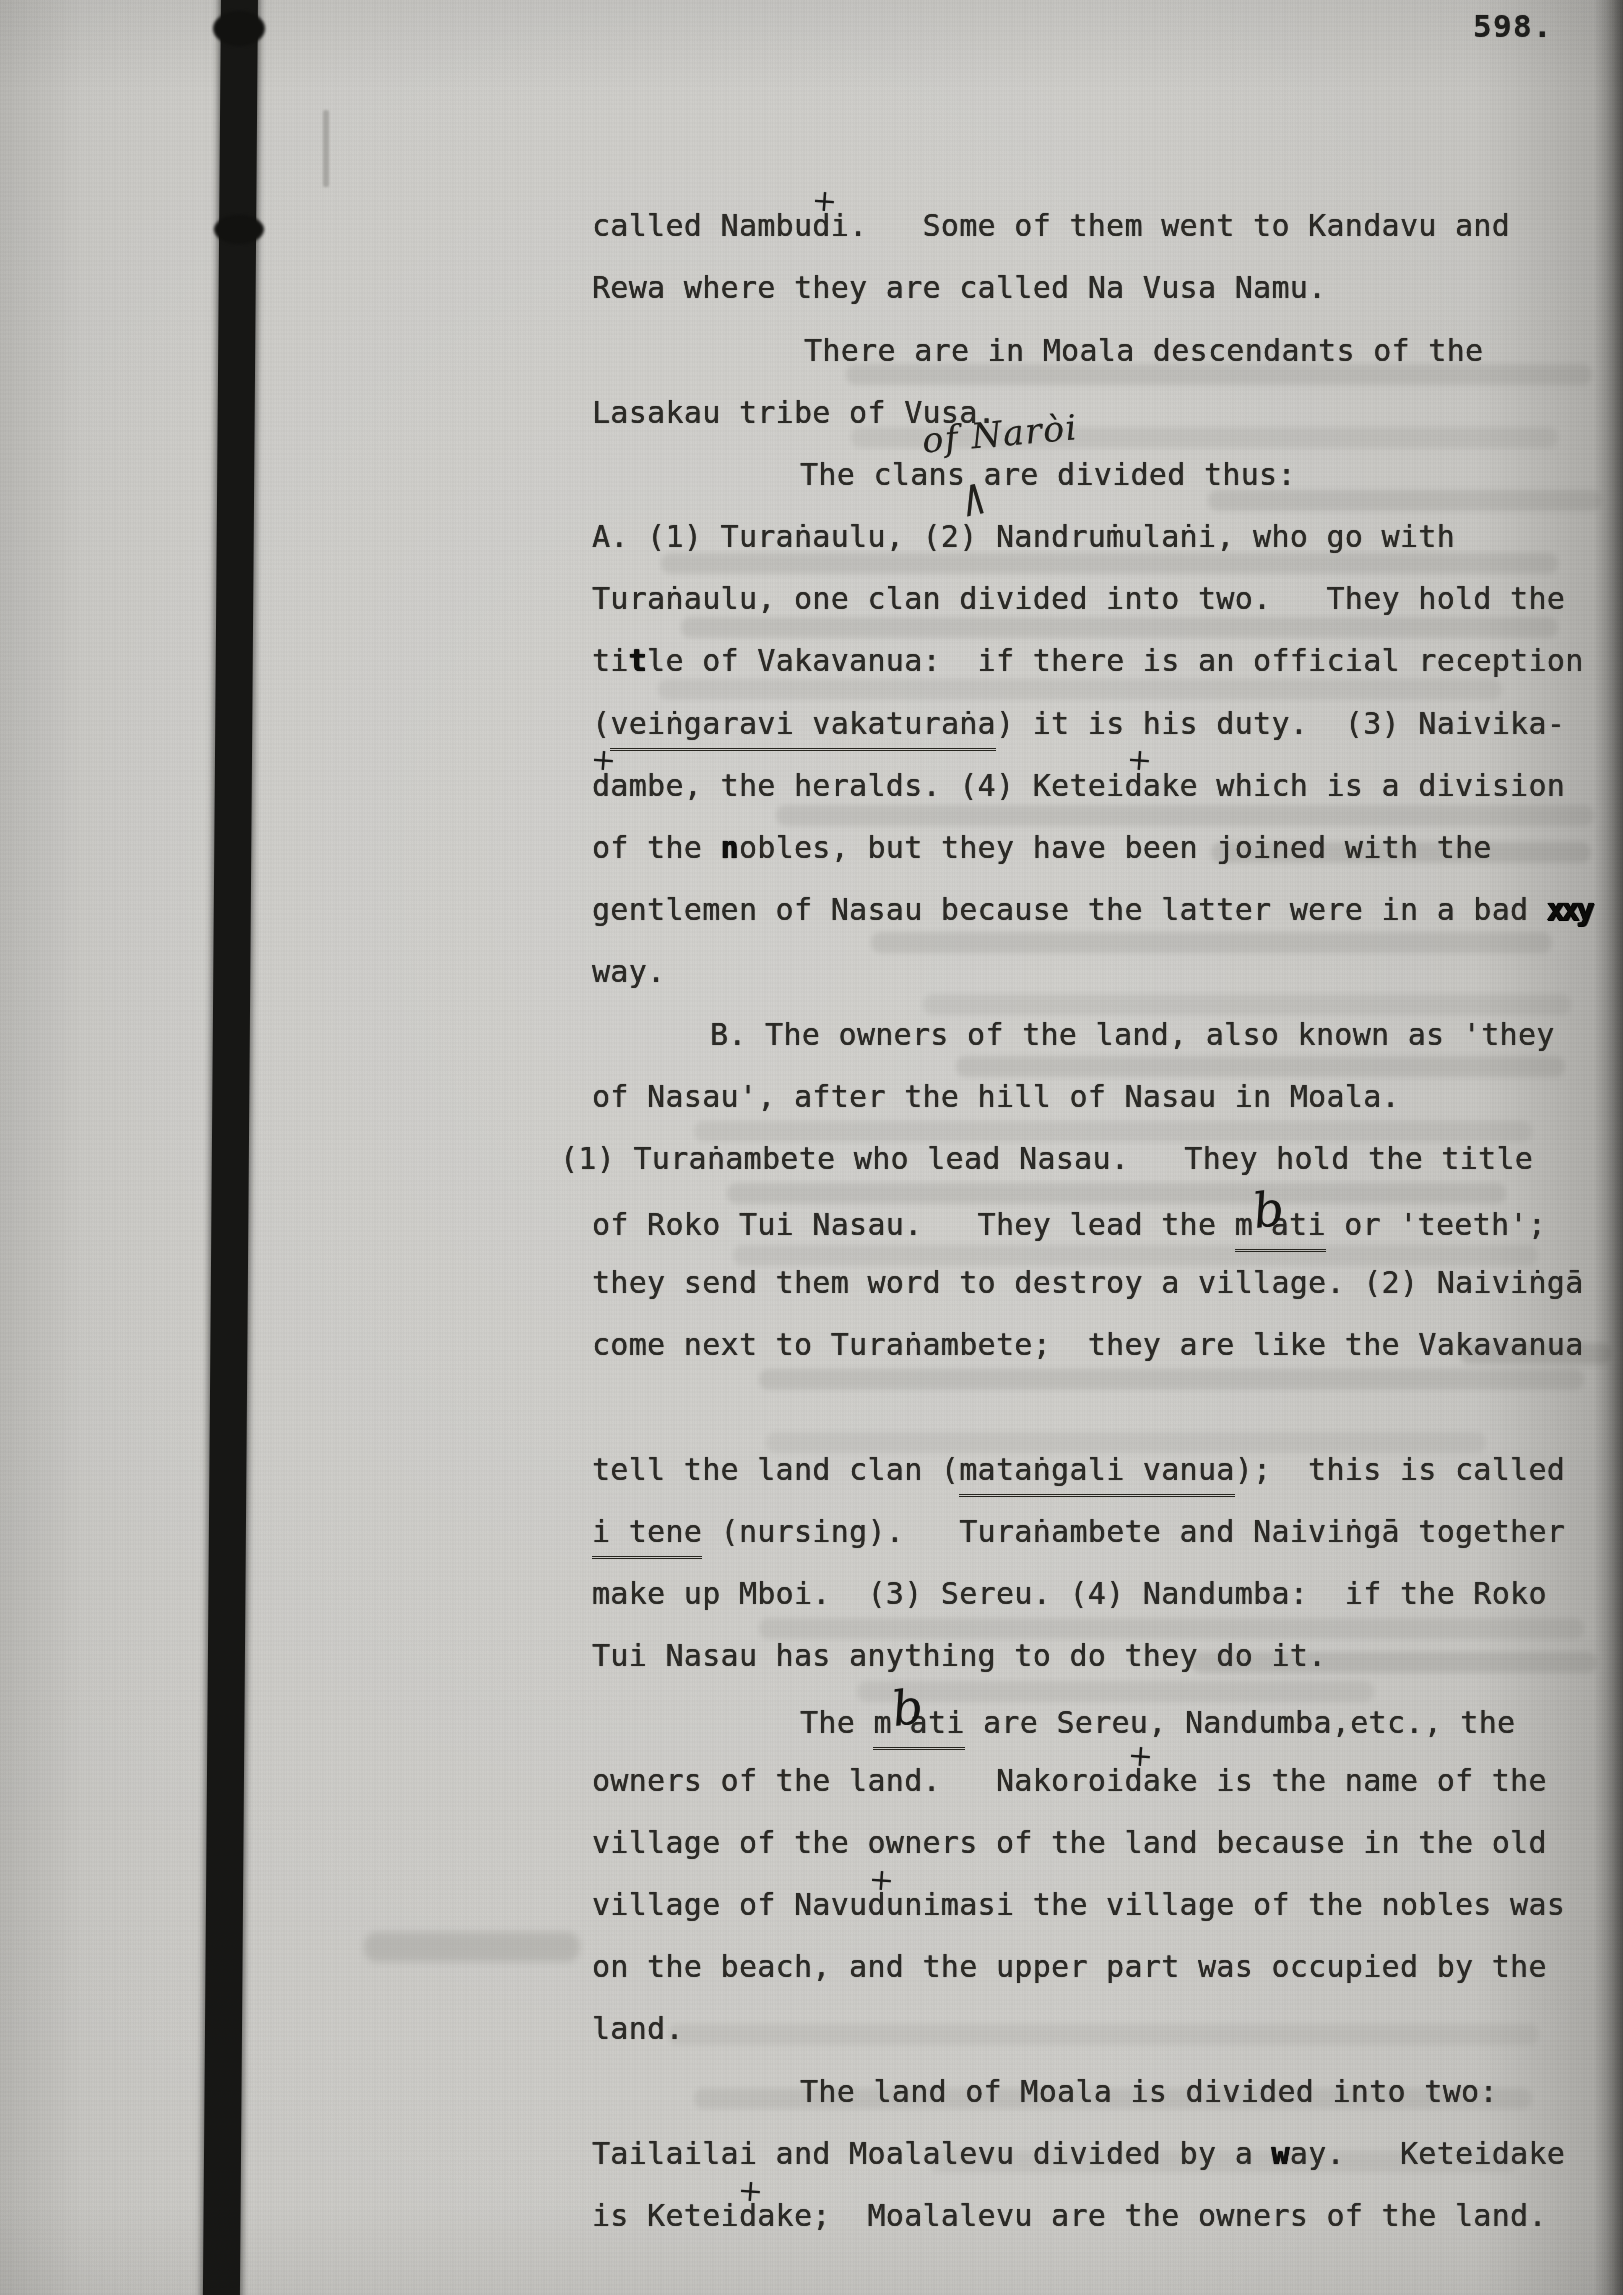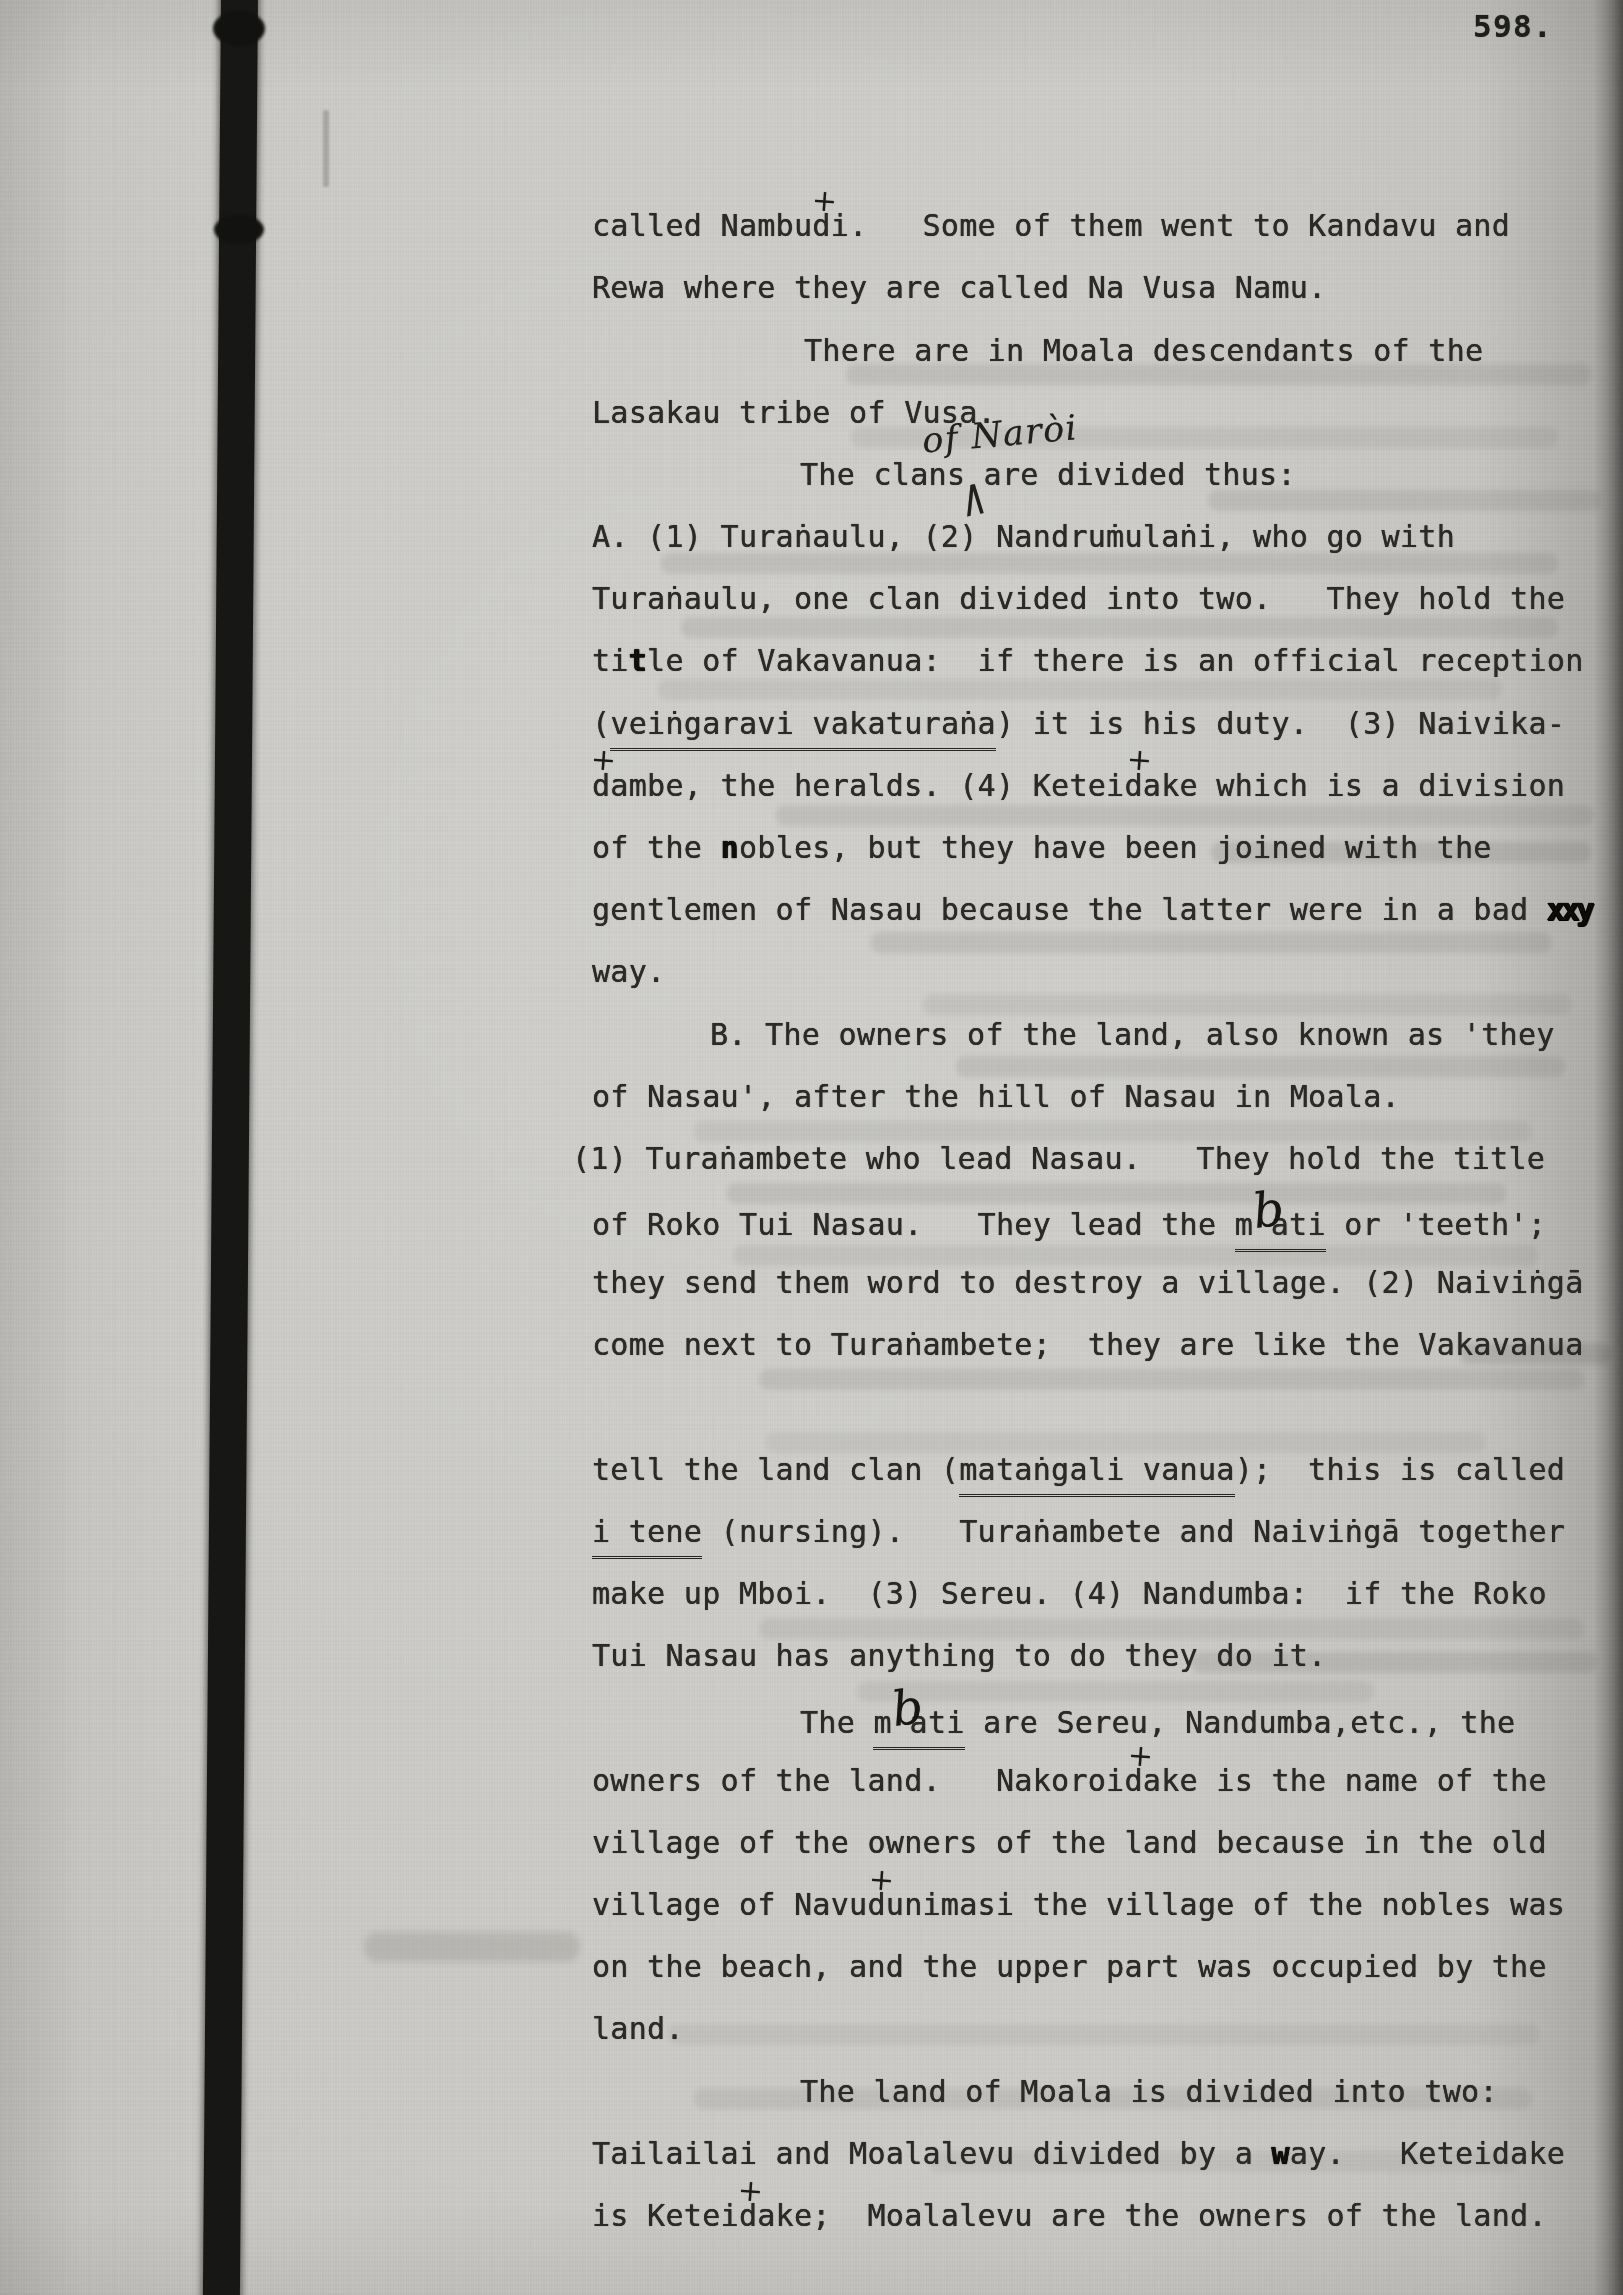--- a/index.html
+++ b/index.html
@@ -94,21 +94,21 @@
     <div class="tl" style="top:519px;left:592px"><span>A. (1) Turaṅaulu, (2) Nandruṁulaṅi, who go with</span></div>
     <div class="tl" style="top:581px;left:592px"><span>Turaṅaulu, one clan divided into two.   They hold the</span></div>
     <div class="tl" style="top:643px;left:592px"><span>ti</span><span class="ov">t</span><span>le of Vakavanua:  if there is an official reception</span></div>
     <div class="tl" style="top:706px;left:592px"><span>(</span><span class="u">veiṅgaravi vakaturaṅa</span><span>) it is his duty.  (3) Naivika-</span></div>
     <div class="tl" style="top:768px;left:592px"><span>dambe, the heralds. (4) Keteidake which is a division</span></div>
     <div class="tl" style="top:830px;left:592px"><span>of the </span><span class="ov">n</span><span>obles, but they have been joined with the</span></div>
     <div class="tl" style="top:892px;left:592px"><span>gentlemen of Nasau because the latter were in a bad </span><span class="blot">xxy</span></div>
     <div class="tl" style="top:954px;left:592px"><span>way.</span></div>
     <div class="tl" style="top:1017px;left:710px"><span>B. The owners of the land, also known as 'they</span></div>
     <div class="tl" style="top:1079px;left:592px"><span>of Nasau', after the hill of Nasau in Moala.</span></div>
-    <div class="tl" style="top:1141px;left:572px"><span>(1) Turaṅambete who lead Nasau.   They hold the title</span></div>
+    <div class="tl" style="top:1141px;left:560px"><span>(1) Turaṅambete who lead Nasau.   They hold the title</span></div>
     <div class="tl" style="top:1203px;left:592px"><span>of Roko Tui Nasau.   They lead the </span><span class="u"><span>m</span><span class="hwb">b</span><span>ati</span></span><span> or 'teeth';</span></div>
     <div class="tl" style="top:1265px;left:592px"><span>they send them word to destroy a village. (2) Naiviṅgā</span></div>
     <div class="tl" style="top:1327px;left:592px"><span>come next to Turaṅambete;  they are like the Vakavanua</span></div>
     <div class="tl" style="top:1452px;left:592px"><span>tell the land clan (</span><span class="u">mataṅgali vanua</span><span>);  this is called</span></div>
     <div class="tl" style="top:1514px;left:592px"><span class="u">i tene</span><span> (nursing).   Turaṅambete and Naiviṅgā together</span></div>
     <div class="tl" style="top:1576px;left:592px"><span>make up Mboi.  (3) Sereu. (4) Nandumba:  if the Roko</span></div>
     <div class="tl" style="top:1638px;left:592px"><span>Tui Nasau has anything to do they do it.</span></div>
     <div class="tl" style="top:1701px;left:800px"><span>The </span><span class="u"><span>m</span><span class="hwb">b</span><span>ati</span></span><span> are Sereu, Nandumba,etc., the</span></div>
     <div class="tl" style="top:1763px;left:592px"><span>owners of the land.   Nakoroidake is the name of the</span></div>
     <div class="tl" style="top:1825px;left:592px"><span>village of the owners of the land because in the old</span></div>

